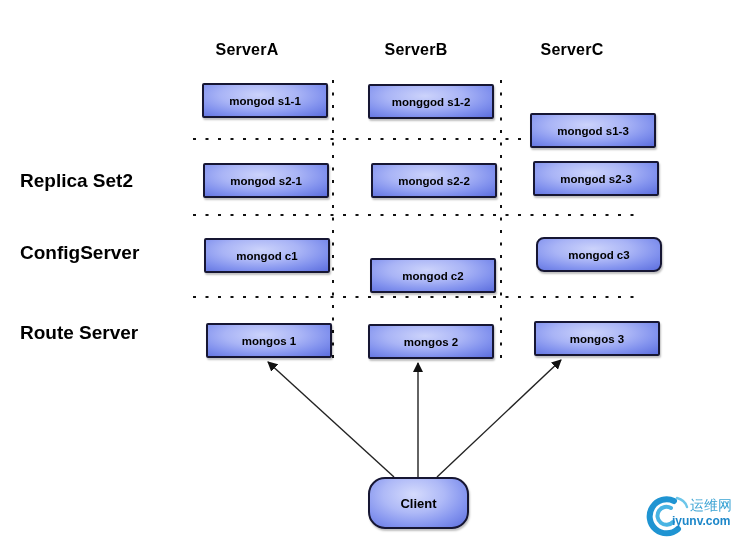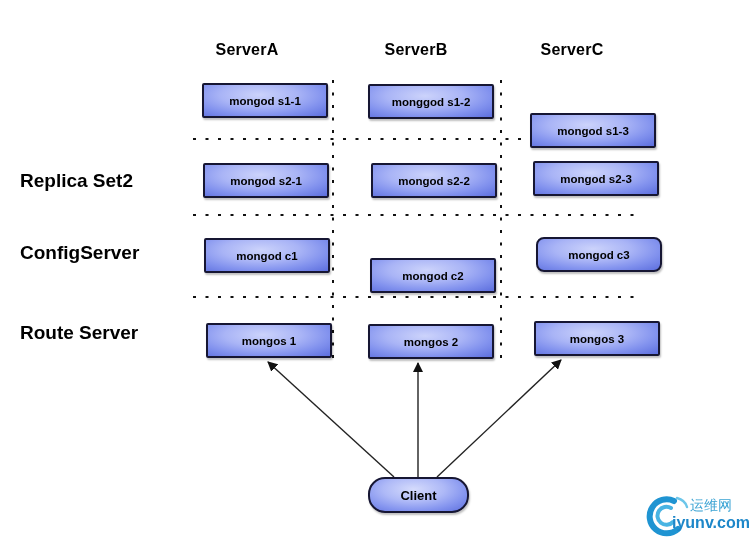--- a/index.html
+++ b/index.html
@@ -77,21 +77,21 @@
   .n-r3c2 { left: 370px; top: 238px; margin-top: 20px; }
   .n-r3c3 { left: 536px; top: 237px; border-radius: 8px; }
 
   .n-r4c1 { left: 206px; top: 323px; }
   .n-r4c2 { left: 368px; top: 324px; }
   .n-r4c3 { left: 534px; top: 321px; }
 
   .client-node {
     position: absolute;
     left: 368px; top: 477px;
-    width: 101px; height: 36px;
+    width: 101px; height: 52px;
     border: 2px solid #161633;
     border-radius: 17px;
     background: radial-gradient(ellipse 90% 110% at 45% 32%,
                 #d5dbfc 0%, #aeb9f7 35%, #8595ef 60%, #4a5dd6 100%);
     display: flex;
     align-items: center;
     justify-content: center;
     font-size: 13px;
     font-weight: bold;
     color: #000000;
@@ -106,21 +106,21 @@
   .wm-name {
     position: absolute;
     left: 49px; top: 13px;
     font-size: 14px;
     color: #3aa3d4;
     white-space: nowrap;
   }
   .wm-url {
     position: absolute;
     left: 31px; top: 30px;
-    font-size: 16px;
+    font-size: 12px;
     font-weight: bold;
     color: #1d87c9;
     white-space: nowrap;
   }
 </style>
 </head>
 <body>
 
 <div class="canvas">
 

